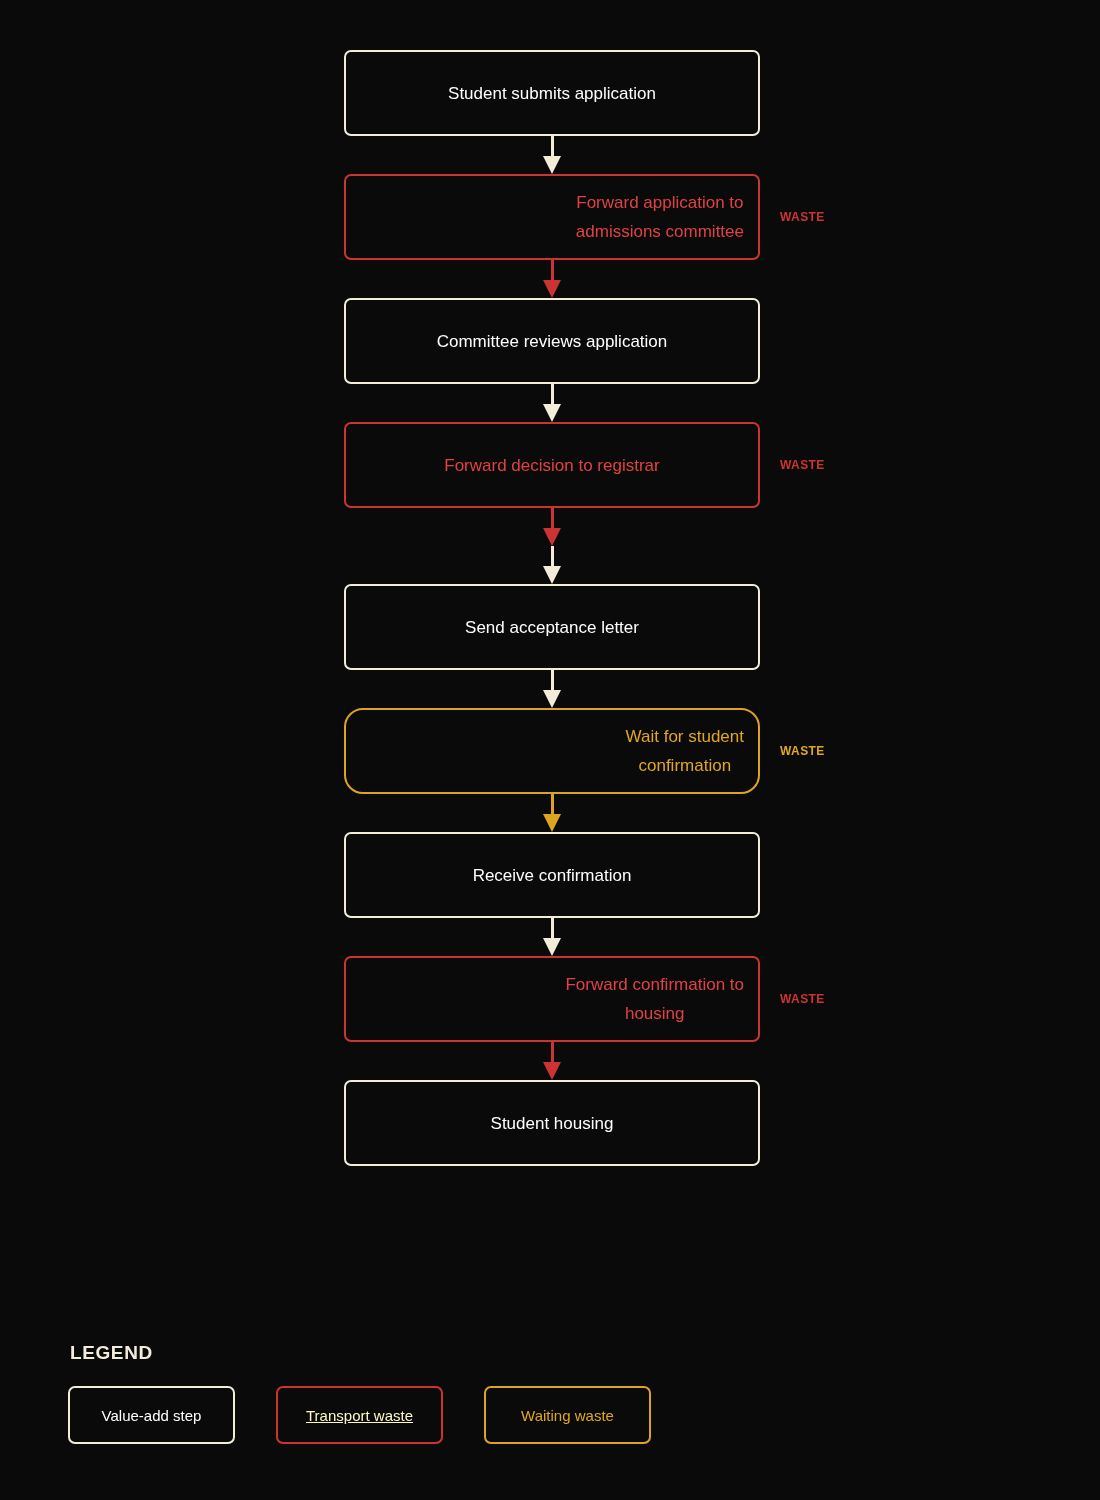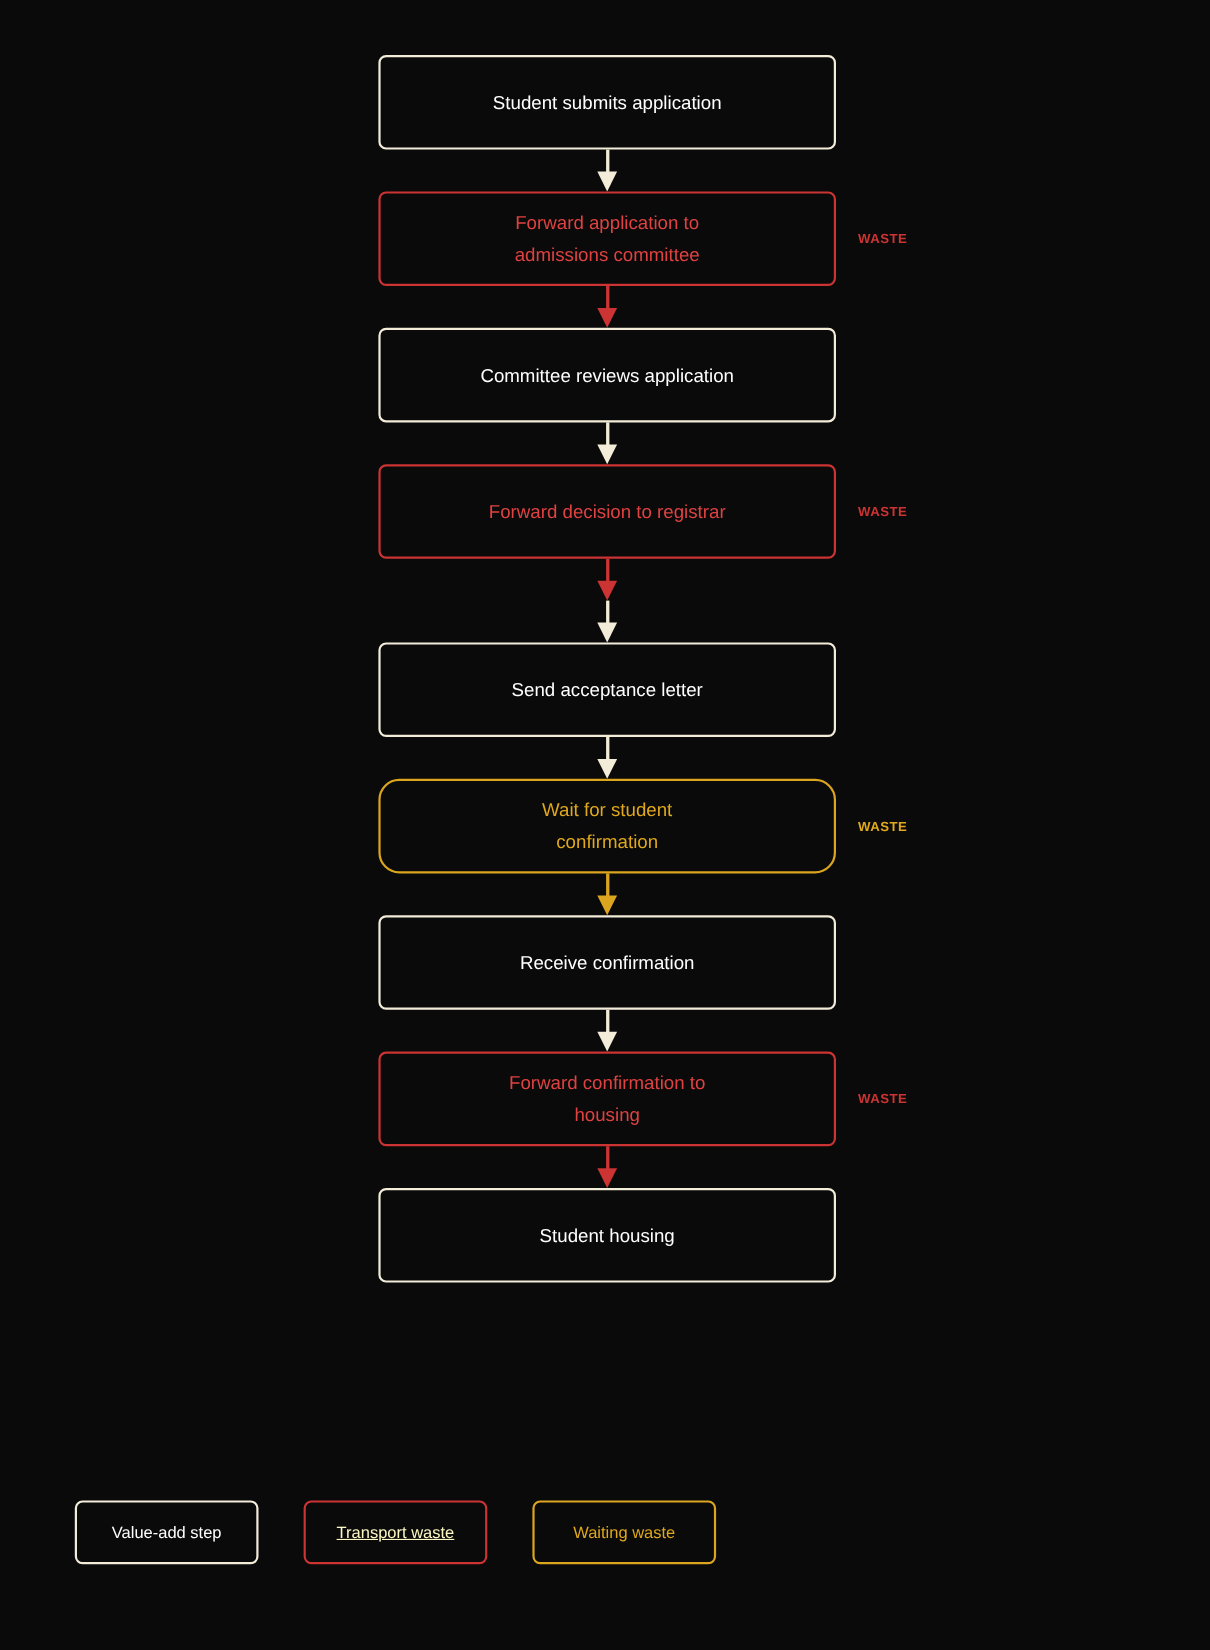--- a/index.html
+++ b/index.html
@@ -50,21 +50,21 @@
     border-color: #cc3333;
     color: #e04242;
   }
   .node.waiting {
     border-color: #dba520;
     color: #e0a81c;
     border-radius: 19px;
   }
 
   
-  .node.two-line { align-items: center; }
+  .node.two-line { align-items: center; justify-content: flex-end; }
 
   
   .connector {
     position: relative;
     width: 416px;
     height: 38px;
   }
   .connector .shaft {
     position: absolute;
     left: 50%;
@@ -226,20 +226,21 @@
       <div class="head"></div>
     </div>
     <div class="step-wrap">
       <div class="node ">
         <span class="node-label">Student housing</span>
       </div>
     </div>
   </div>
 
 <div id="legend">
+  <div id="legend-title">LEGEND</div>
   <div id="legend-items">
       <div class="legend-box ">
         <span>Value-add step</span>
       </div>
       <div class="legend-box transport">
         <span>Transport waste</span>
       </div>
       <div class="legend-box waiting">
         <span>Waiting waste</span>
       </div>

